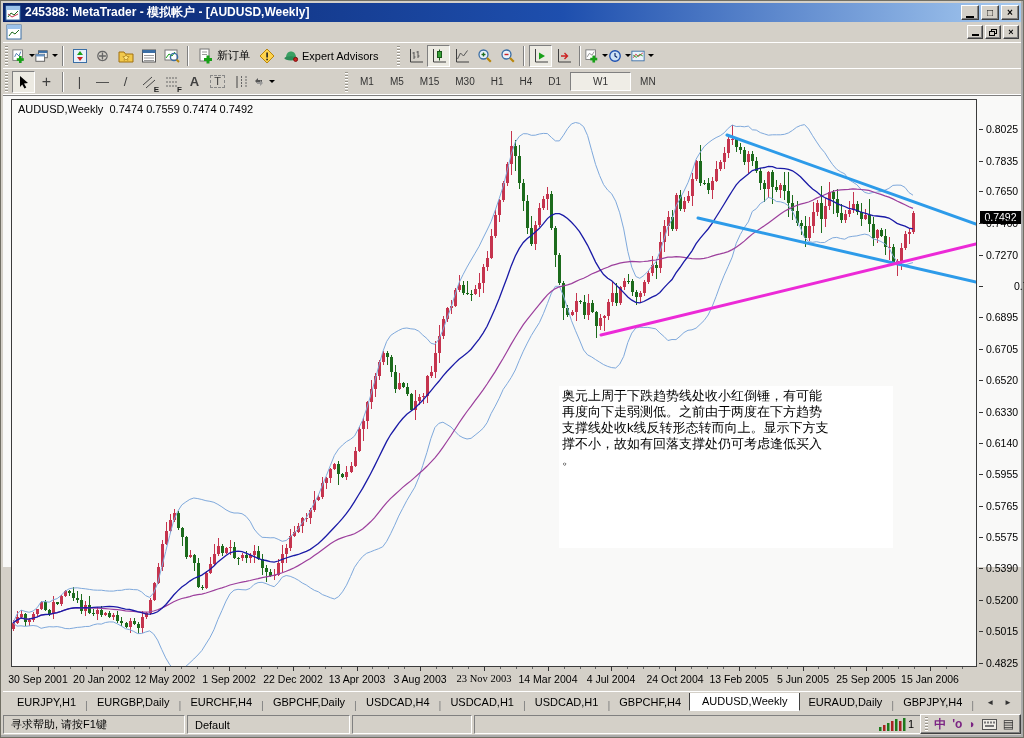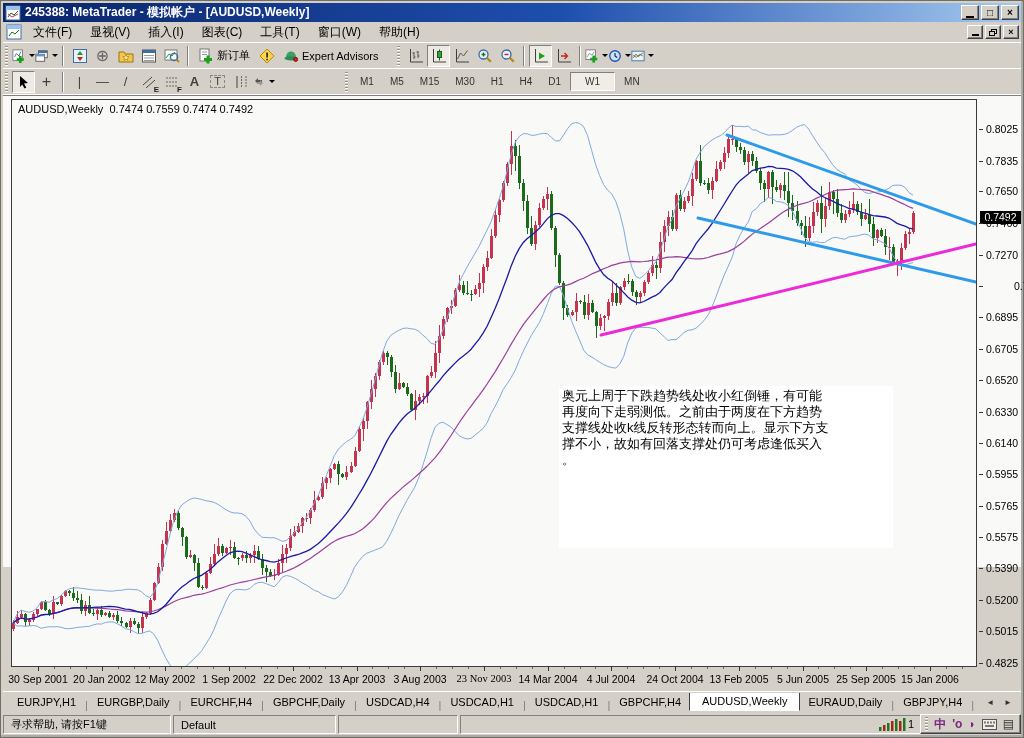--- a/index.html
+++ b/index.html
@@ -40,21 +40,21 @@
   .tbtn.wide{width:auto;padding:0 5px;}
   .tbtn.pressed{border:1px solid;border-color:#808080 #fff #fff #808080;background:#ECEAE2;}
   .tblabel{font-size:11px;margin-left:3px;white-space:nowrap;}
   .caret{width:0;height:0;border-left:3px solid transparent;border-right:3px solid transparent;border-top:3px solid #000;margin-left:3px;flex:none;}
   .grip{width:3px;height:20px;margin:0 4px 0 2px;flex:none;
     background:repeating-linear-gradient(180deg,#9a968c 0 1px,#fff 1px 2px,transparent 2px 3px);}
   .vsep{width:2px;height:20px;border-left:1px solid #808080;border-right:1px solid #fff;margin:0 4px;flex:none;}
   .glyph{font-size:13px;color:#404040;line-height:1;}
   .sub{position:absolute;right:1px;bottom:-1px;font-size:8px;color:#222;font-weight:bold;}
   .tfbtn{font-size:10px;color:#333;padding:4px 7px;margin:0 1px;flex:none;}
-  .tfbtn.pressed{border:1px solid;border-color:#808080 #fff #fff #808080;background:#EFEDE6;padding:3px 14px;}
+  .tfbtn.pressed{border:1px solid;border-color:#808080 #fff #fff #808080;background:#EFEDE6;padding:3px 22px;}
   
   .chart-area{position:absolute;left:3px;top:95px;right:3px;height:472px;background:#F9F9F8;
     border-top:1px solid #808080;}
   .plot{position:absolute;left:8px;top:3px;width:966px;height:568px;border:1px solid #3c3c3c;background:#F9F9F8;}
   .plot svg{display:block;}
   .ohlc{position:absolute;left:6px;top:3px;font-size:11px;color:#000;white-space:pre;}
   .annotation{position:absolute;left:547px;top:286px;width:334px;height:162px;background:#fff;
     font-size:13px;line-height:16px;white-space:pre-line;padding:2px 3px;color:#000;}
   .price-axis{position:absolute;left:976px;top:3px;width:42px;height:568px;font-size:10.5px;}
   .ptick{position:absolute;left:0;width:4px;height:1px;background:#333;}
@@ -71,21 +71,21 @@
   .tab{padding:3px 8px;white-space:nowrap;}
   .tab.active{background:#fff;border:1px solid #404040;border-bottom:1px solid #fff;padding:3px 12px;margin-top:-2px;height:20px;}
   .tsep{color:#808080;margin:0 1px;}
   .tab-scroll{margin-left:auto;display:flex;align-items:center;padding-right:4px;}
   .scrollbtn{font-size:8px;color:#333;padding:3px 5px;}
   
   .statusbar{position:absolute;left:3px;bottom:3px;right:3px;height:23px;background:#D4D0C8;
     display:flex;align-items:center;gap:2px;font-size:11px;padding-top:2px;}
   .pane{height:19px;border:1px solid;border-color:#808080 #fff #fff #808080;
     display:flex;align-items:center;padding:0 7px;white-space:nowrap;overflow:hidden;}
-  .p1{width:168px;}.p2{width:163px;}.p3{width:120px;}.p4{flex:1;}
+  .p1{width:182px;}.p2{width:163px;}.p3{width:120px;}.p4{flex:1;}
   .status-right{position:absolute;right:0;bottom:1px;display:flex;align-items:center;}
   .count{font-size:11px;margin:0 6px 0 2px;}
   .ime{height:20px;background:#D4D0C8;border:1px solid;border-color:#fff #404040 #404040 #fff;
     box-shadow:inset -1px -1px 0 #808080;display:flex;align-items:center;padding:0 3px;}
   .ime .grip{height:14px;margin:0 3px 0 1px;}
   .imeglyph{font-size:12px;font-weight:bold;color:#7B2483;margin:0 3px;line-height:1;}
   .imeglyph.dark{color:#333;font-weight:normal;}
 </style>
 </head>
 <body>
@@ -110,29 +110,20 @@
         <span>×</span>
       </span>
   </div>
 
   <div class="menubar">
     <svg class="i16" style="margin:0 2px 0 3px;" viewBox="0 0 16 16">
         <rect x="1" y="1" width="14" height="14" fill="#fff" stroke="#3a6ea5"></rect>
         <rect x="1" y="1" width="14" height="4" fill="#9CC2EA"></rect>
         <polyline points="3,12 6,8 9,10 13,6" fill="none" stroke="#1C6B1C"></polyline>
       </svg>
-    <span id="menu-items" style="display:flex;">
-        <span class="menu-item">文件(F)</span>
-        <span class="menu-item">显视(V)</span>
-        <span class="menu-item">插入(I)</span>
-        <span class="menu-item">图表(C)</span>
-        <span class="menu-item">工具(T)</span>
-        <span class="menu-item">窗口(W)</span>
-        <span class="menu-item">帮助(H)</span>
-      </span>
     <span class="mdi-btns">
       <span class="mdibtn">
           <span class="mdiminbar"></span>
         </span>
       <span class="mdibtn">
           <span class="restore">
             <span></span>
             <span></span>
           </span>
         </span>

